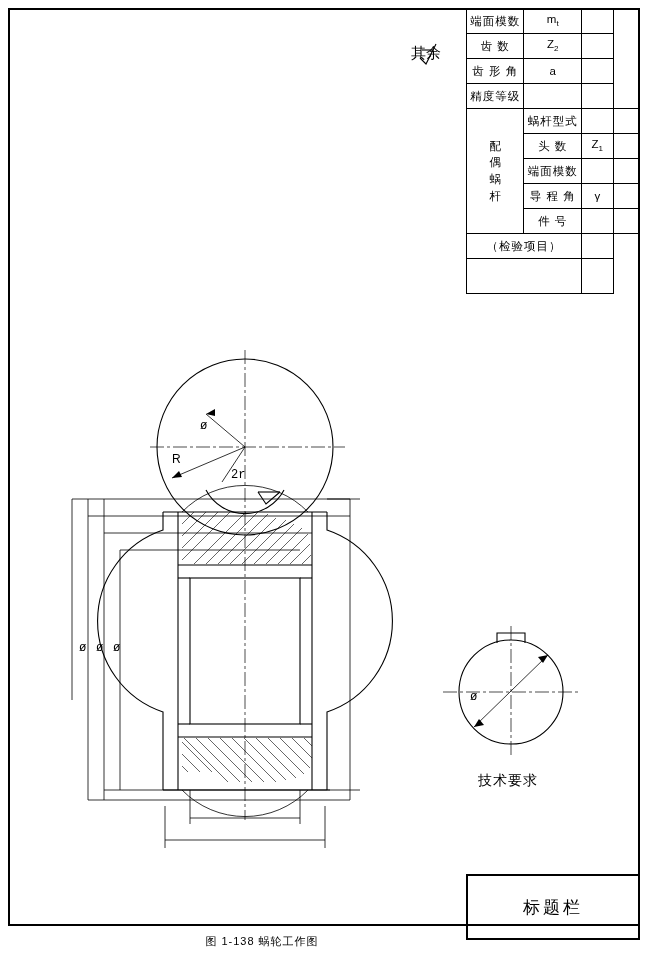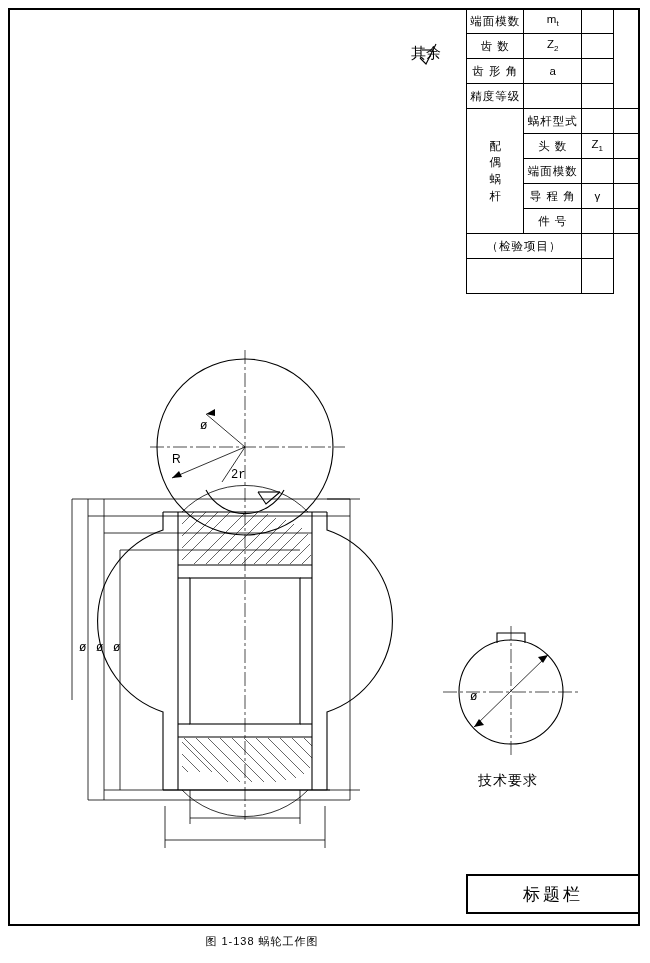--- a/index.html
+++ b/index.html
@@ -11,21 +11,21 @@
   
   .param-table{position:absolute;left:466px;top:8px;width:174px;border-collapse:collapse;}
   .param-table td{border:1px solid #000;height:24px;font-size:11.5px;text-align:center;vertical-align:middle;padding:0;}
   .param-table td.lbl{width:92px;letter-spacing:1px;}
   .param-table td.sym{width:34px;}
   .param-table td.val{width:46px;}
   .param-table td.grp{width:26px;font-size:11.5px;line-height:1.45;}
   .vlabel{display:block;}
 
   
-  .title-block{position:absolute;left:466px;top:874px;width:174px;height:40px;border:2px solid #000;box-sizing:border-box;display:flex;align-items:center;justify-content:center;}
+  .title-block{position:absolute;left:466px;top:874px;width:174px;height:66px;border:2px solid #000;box-sizing:border-box;display:flex;align-items:center;justify-content:center;}
   .title-block span{font-size:17px;letter-spacing:3px;font-family:"DejaVu Sans",sans-serif;}
 
   
   .surface-note{position:absolute;left:411px;top:44px;font-size:15px;}
   .tech-req{position:absolute;left:478px;top:772px;font-size:14px;letter-spacing:1px;}
   .caption{position:absolute;left:0;top:934px;width:524px;text-align:center;font-size:11px;letter-spacing:1px;}
 
   svg{position:absolute;left:0;top:0;width:650px;height:963px;pointer-events:none;}
   .ln{stroke:#000;fill:none;stroke-width:1.1;}
   .thin{stroke:#000;fill:none;stroke-width:0.8;}

